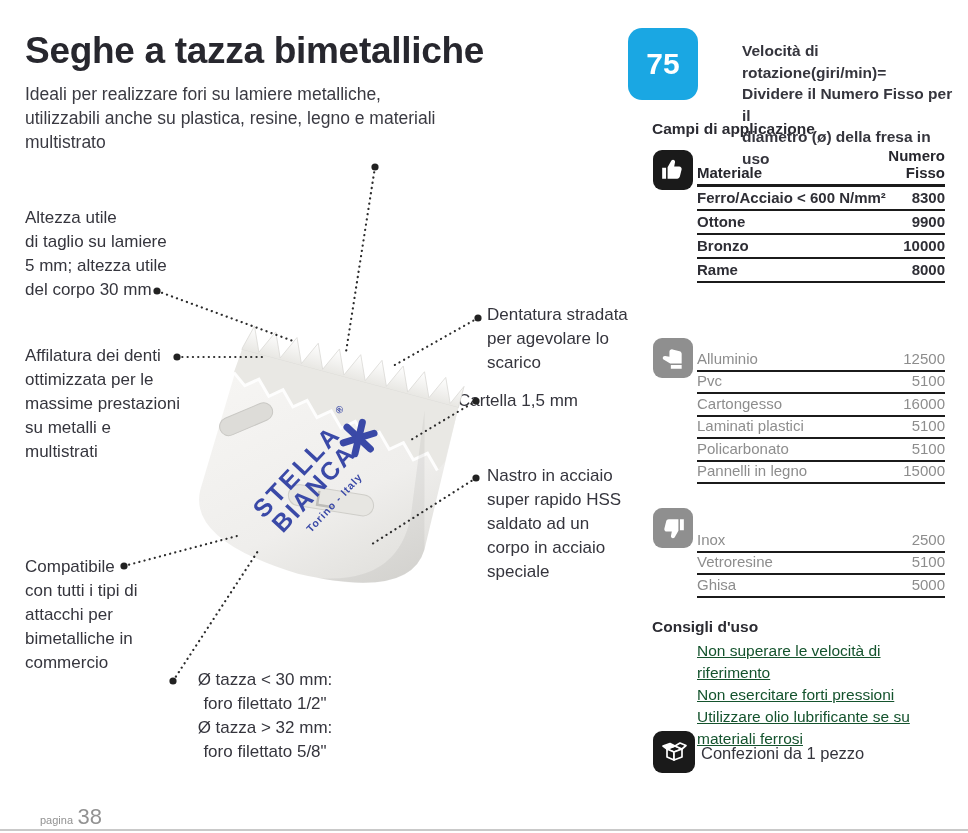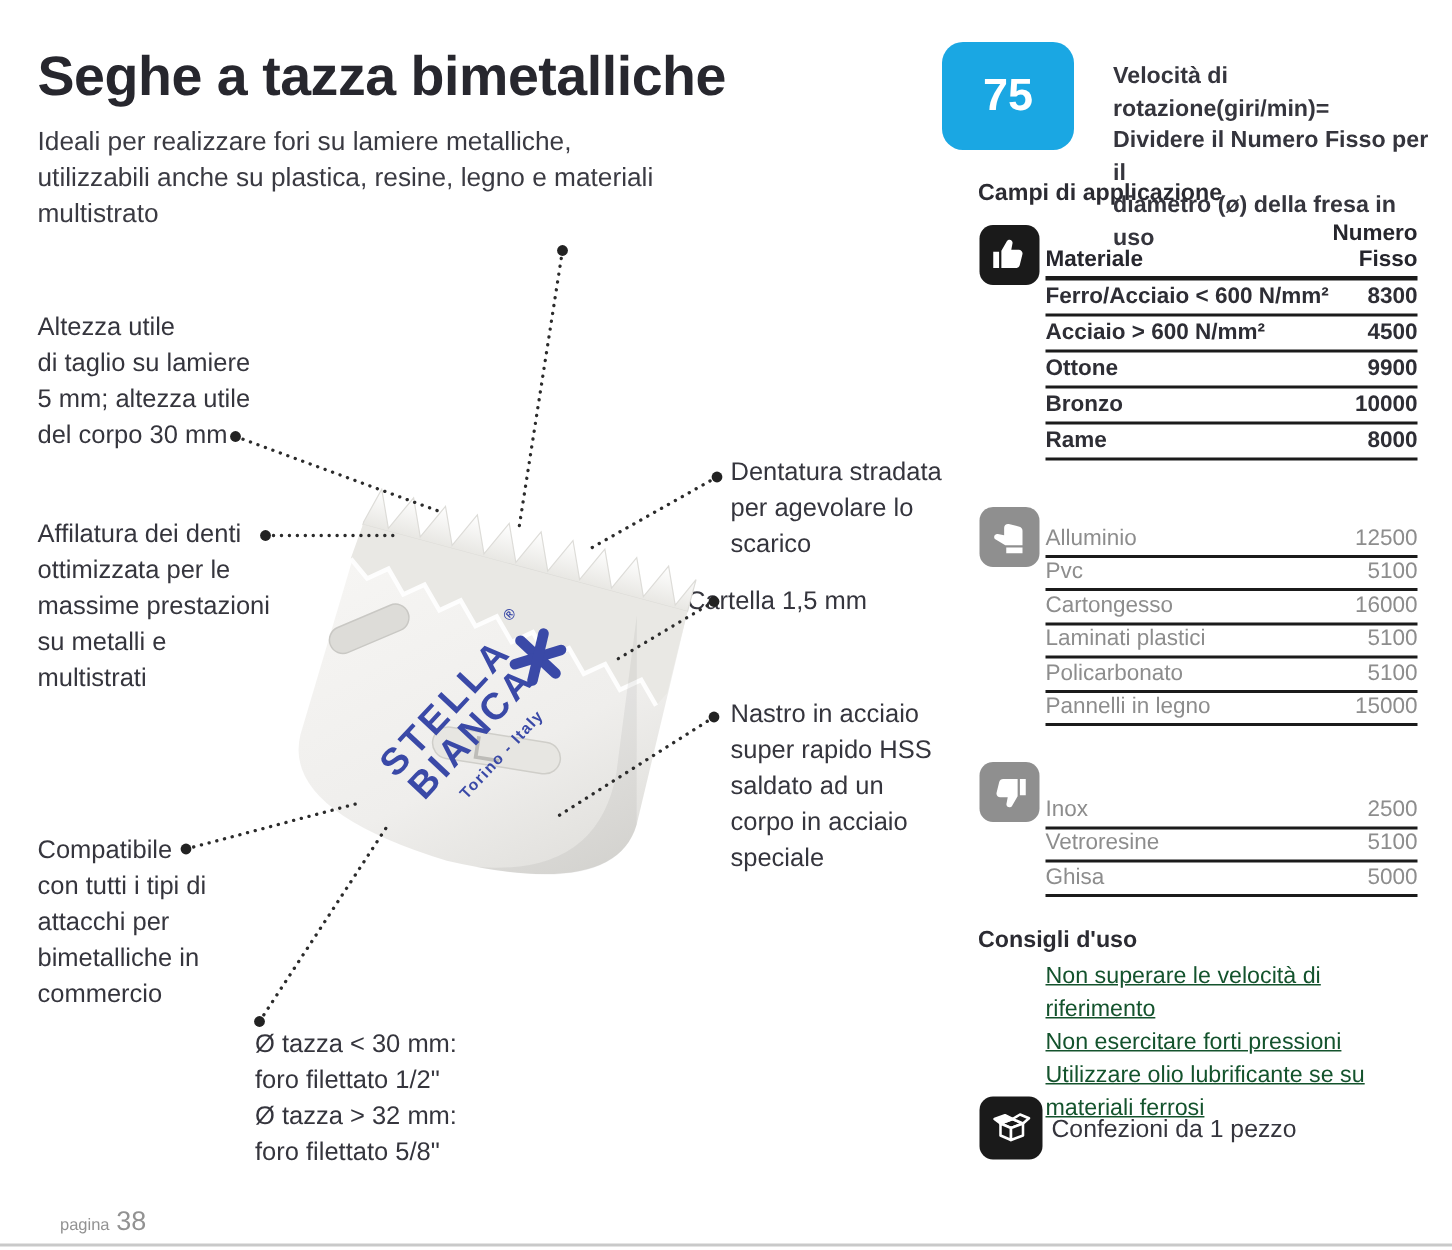--- a/index.html
+++ b/index.html
@@ -7,30 +7,30 @@
   body { font-family:"Liberation Sans", sans-serif; color:#35353d; }
   .page { position:relative; width:968px; height:833px; background:#fff; overflow:hidden; }
 
   .title { position:absolute; left:25px; top:30px; font-size:37px; font-weight:700; color:#27272e; letter-spacing:-0.3px; }
   .subtitle { position:absolute; left:25px; top:82px; width:430px; font-size:17.5px; line-height:24px; color:#3a3a42; white-space:pre-line; }
 
   .ann { position:absolute; font-size:17px; line-height:24px; color:#35353d; white-space:pre-line; }
   .ann-a1 { left:25px;  top:206px; width:190px; }
   .ann-a2 { left:25px;  top:344px; width:190px; }
   .ann-a3 { left:25px;  top:555px; width:170px; }
-  .ann-a4 { left:170px; top:684px; width:190px; }
+  .ann-a4 { left:170px; top:668px; width:190px;text-align:center; }
   .ann-r1 { left:384px; top:151px; width:165px; }
   .ann-r2 { left:487px; top:303px; width:160px; }
   .ann-r3 { left:458px; top:389px; width:160px; }
   .ann-r4 { left:487px; top:464px; width:160px; }
 
   .leaders { position:absolute; left:0; top:0; width:968px; height:833px; pointer-events:none; z-index:5; }
   .product { position:absolute; left:183px; top:293px; width:305px; height:318px; z-index:1; }
 
-  .speed-badge { position:absolute; left:628px; top:28px; width:88px; height:72px; border-radius:14px;
+  .speed-badge { position:absolute; left:628px; top:28px; width:70px; height:72px; border-radius:14px;
                  background:#1AA7E3; color:#fff; font-size:30px; font-weight:700;
                  display:flex; align-items:center; justify-content:center; }
   .formula { position:absolute; left:742px; top:40px; width:220px; font-size:15.5px; font-weight:700;
              line-height:21.5px; color:#35353d; white-space:pre-line; }
   .apps-heading { position:absolute; left:652px; top:120px; font-size:15.5px; font-weight:700; color:#2b2b32; }
 
   .sec { position:absolute; left:653px; width:292px; }
   .sec-icon { position:absolute; left:0; width:40px; height:40px; border-radius:9px; display:flex; align-items:center; justify-content:center; }
   .sec-icon.black { background:#1a1a1a; }
   .sec-icon.gray  { background:#8f8f8f; }
@@ -48,21 +48,21 @@
   .tips-heading { position:absolute; left:652px; top:618px; font-size:15.5px; font-weight:700; color:#2b2b32; }
   .tips { position:absolute; left:697px; top:640px; width:258px; font-size:15.5px; line-height:22px; color:#14532d; }
   .tips .tip { text-decoration:underline; white-space:pre-line; margin-bottom:0; }
 
   .pack-icon { position:absolute; left:653px; top:731px; width:42px; height:42px; border-radius:9px;
                background:#1a1a1a; display:flex; align-items:center; justify-content:center; }
   .pack-label { position:absolute; left:701px; top:744px; font-size:16.5px; color:#35353d; }
 
   .pagenum { position:absolute; left:40px; top:804px; color:#929292; }
   .pagenum .w { font-size:11px; }
-  .pagenum .n { font-size:18px; }
+  .pagenum .n { font-size:22px; }
   .bottom-rule { position:absolute; left:0; top:829px; width:968px; height:2px; background:#c9c9c9; }
 </style>
 </head>
 <body>
 
 <div class="page">
 
   <div class="product">
     <svg width="305" height="318" viewBox="0 0 305 318">
       <defs>
@@ -183,24 +183,20 @@
     <div class="rows t1" style="top:13px;">
       <div class="trow h">
         <span class="th-left">Materiale</span>
         <span class="th-right"><span>Numero</span><br><span>Fisso</span></span>
       </div>
       <div class="trow">
           <span>Ferro/Acciaio &lt; 600 N/mm²</span>
           <span class="num">8300</span>
         </div>
       <div class="trow">
-          <span>Acciaio &gt; 600 N/mm²</span>
-          <span class="num">4500</span>
-        </div>
-      <div class="trow">
           <span>Ottone</span>
           <span class="num">9900</span>
         </div>
       <div class="trow">
           <span>Bronzo</span>
           <span class="num">10000</span>
         </div>
       <div class="trow">
           <span>Rame</span>
           <span class="num">8000</span>

